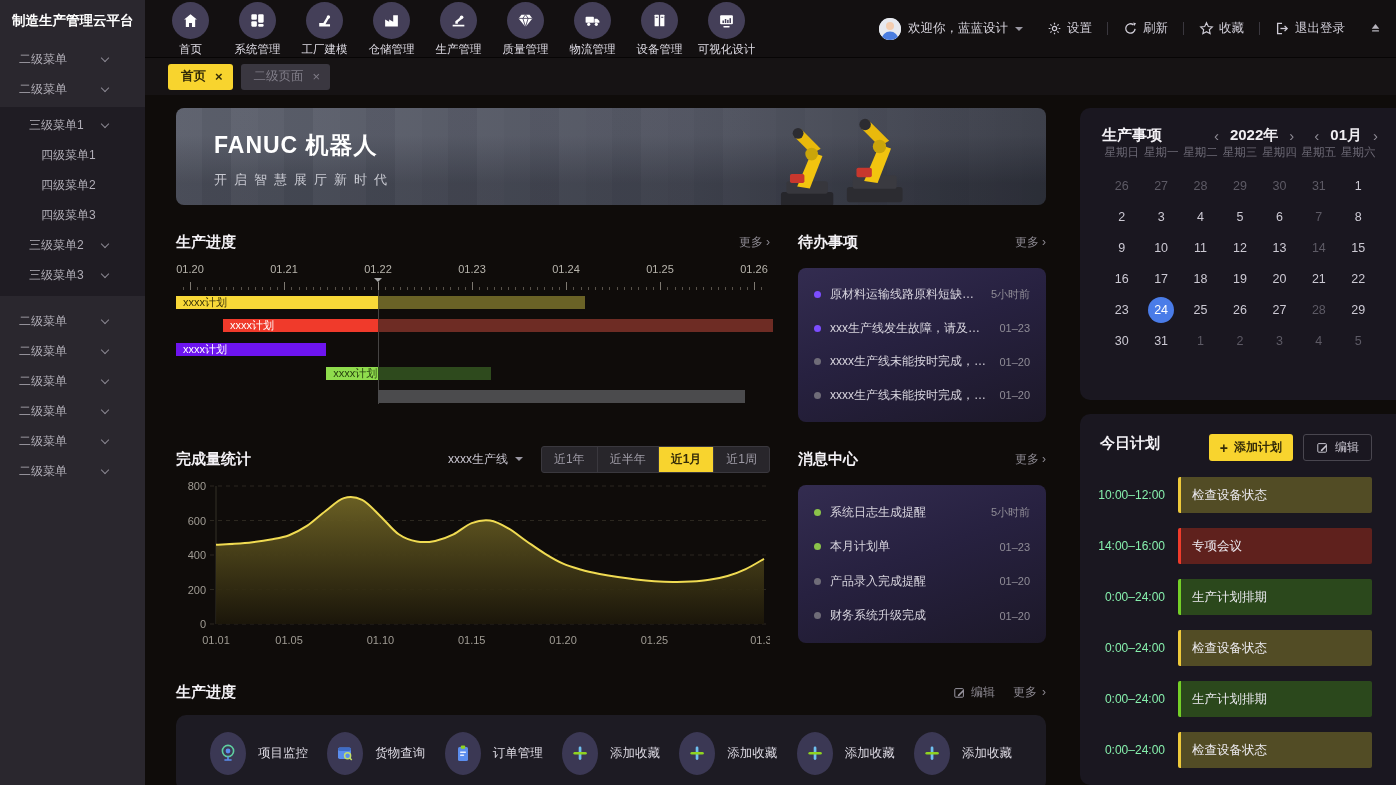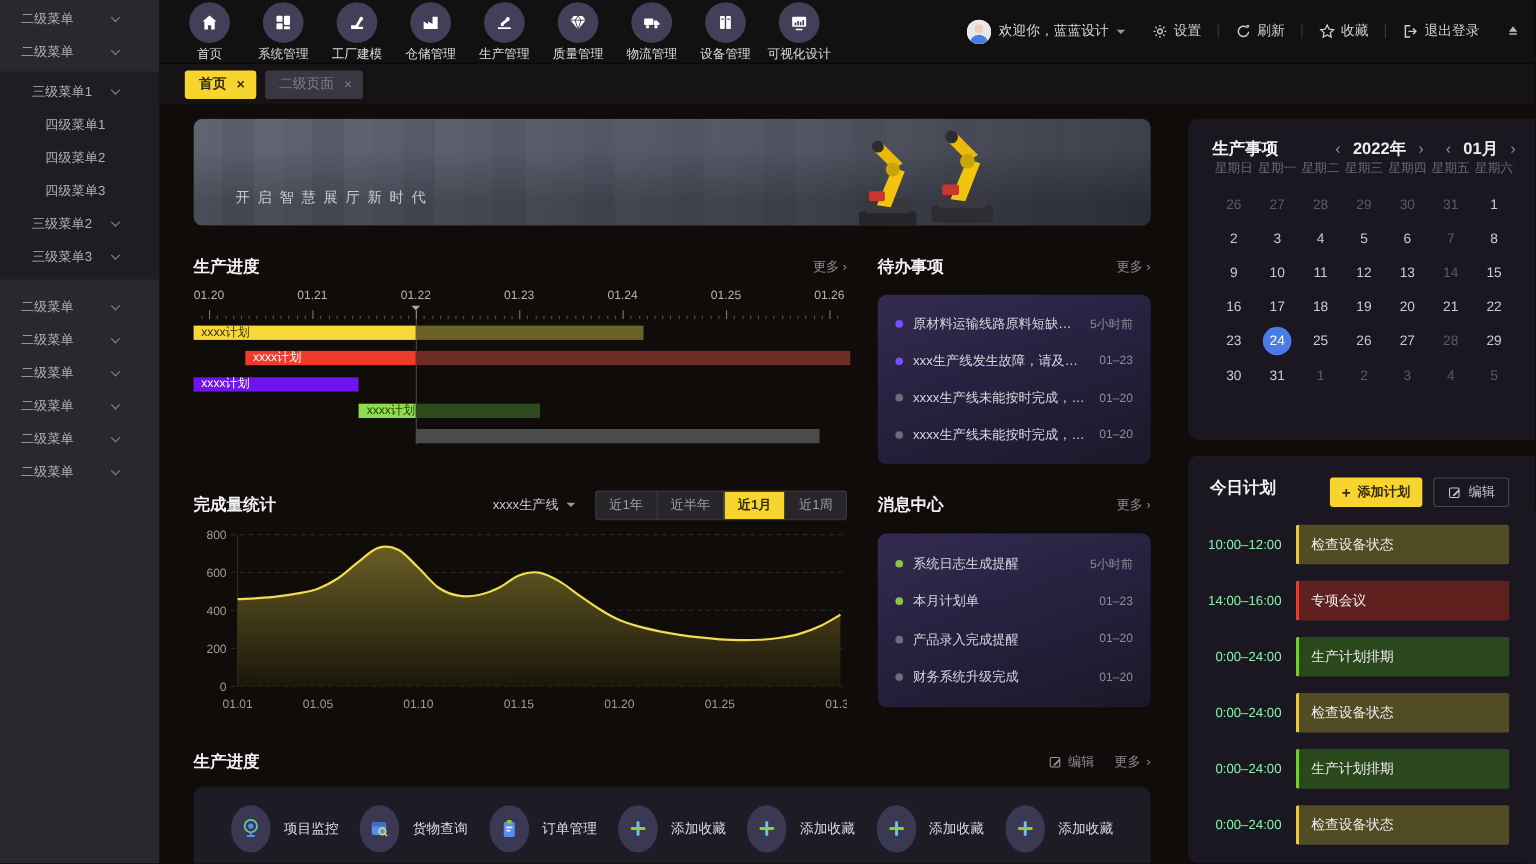--- a/index.html
+++ b/index.html
@@ -117,20 +117,21 @@
 .tp-time{width:84px;font-size:12px;color:#86efac;text-align:right;padding-right:13px;flex-shrink:0;white-space:nowrap}
 .tp-item{flex:1;height:36px;border-left:3px solid;border-radius:2px;display:flex;align-items:center;padding-left:11px;font-size:12.5px;color:#eceaf0;cursor:pointer}
 text.axis{font-size:11px;fill:#a09c94}
 </style>
 </head>
 <body>
 
 <div class="app">
 
   <aside class="sidebar">
+    <div class="logo">制造生产管理云平台</div>
     <nav class="menu">
         <div class="menu-item l1">
           <span>二级菜单</span>
           <span class="chev"></span>
         </div>
         <div class="menu-item l1">
           <span>二级菜单</span>
           <span class="chev"></span>
         </div>
         <div class="grp-block">
@@ -349,20 +350,21 @@
         <div class="tab">
           <span>二级页面</span>
           <span class="x">×</span>
         </div>
       </div>
 
     <div class="body-row">
 
       <section class="center">
         <div class="banner">
+          <div class="banner-title">FANUC  机器人</div>
           <div class="banner-sub">开启智慧展厅新时代</div>
           <svg class="robots" viewBox="0 0 190 100">
             <g>
               <rect x="78" y="78" width="58" height="16" rx="3" fill="#2c2c31"></rect>
               <rect x="84" y="66" width="46" height="14" rx="3" fill="#3a3a40"></rect>
               <path d="M96 72 L112 34 L124 38 L110 74 Z" fill="#f2c40f"></path>
               <path d="M112 36 L92 16 L100 8 L122 30 Z" fill="#e9b90c"></path>
               <circle cx="112" cy="36" r="7" fill="#caa50a"></circle>
               <circle cx="97" cy="13" r="6" fill="#2c2c31"></circle>
               <rect x="88" y="58" width="16" height="10" rx="2" fill="#c8372d"></rect>

